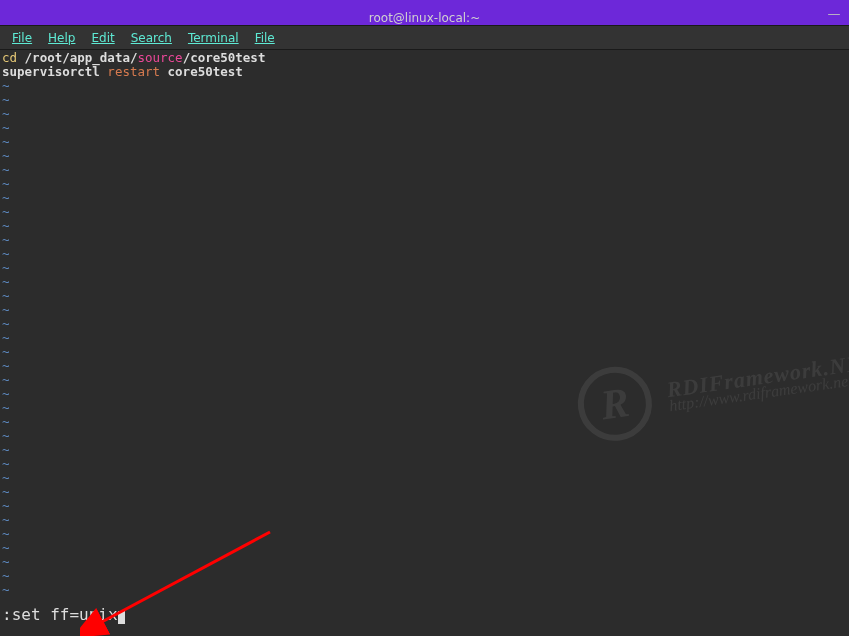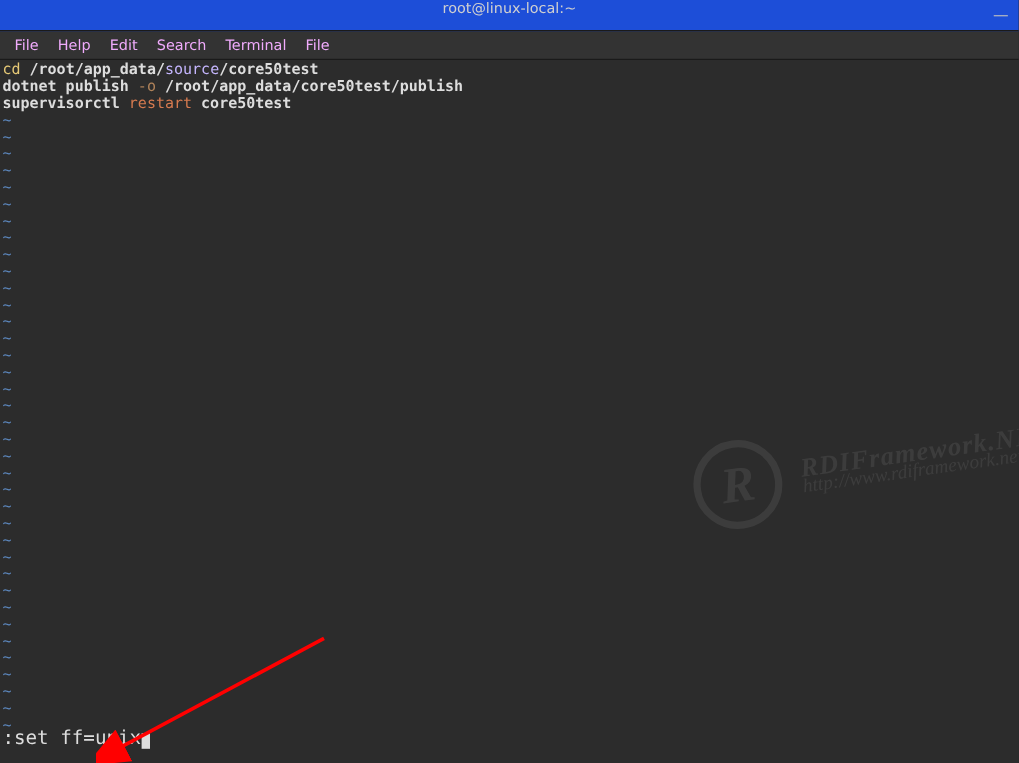--- a/index.html
+++ b/index.html
@@ -6,23 +6,23 @@
     body {
       width: 849px;
       height: 636px;
       background: #2c2c2c;
       font-family: "DejaVu Sans", "Liberation Sans", sans-serif;
       overflow: hidden;
       position: relative;
     }
     .titlebar {
       height: 26px;
-      background: #1d4ed8;
+      background: #6d28d9;
       display: flex;
-      align-items: flex-start;
+      align-items: flex-end;
       justify-content: center;
       position: relative;
       border-bottom: 1px solid #1a1a1a;
     }
     .titlebar-title {
       color: #d0d0d0;
       font-size: 12px;
       font-weight: 500;
     }
     .window-controls {
@@ -43,39 +43,40 @@
     }
     .menubar {
       height: 24px;
       background: #333333;
       display: flex;
       align-items: center;
       padding: 0 4px;
       border-bottom: 1px solid #1a1a1a;
     }
     .menu-item {
-      color: #f0abfc;
+      color: #5eead4;
       font-size: 12px;
       padding: 3px 8px;
       cursor: default;
+      text-decoration: underline;
     }
     .terminal-area {
       position: relative;
       width: 100%;
       height: calc(100% - 50px);
       background: #2c2c2c;
       font-family: "DejaVu Sans Mono", "Liberation Mono", monospace;
       font-size: 12.5px;
       line-height: 14px;
       color: #cccccc;
       padding: 1px 2px;
     }
     .term-line { white-space: pre; height: 14px; }
     .hl-cmd { color: #e6c976; margin-top: 26px; }
-    .hl-path1 { color: #c4b5fd; }
+    .hl-path1 { color: #ec4899; }
     .hl-white { color: #dddddd; font-weight: bold; }
     .hl-option { color: #b0835a; }
     .hl-action { color: #d67a4f; }
     .tilde { color: #5c87bd; }
     .command-line {
       position: absolute;
       left: 2px;
       bottom: 12px;
       color: #dddddd;
       white-space: pre;
@@ -143,21 +144,20 @@
   <span class="menu-item">Help</span>
   <span class="menu-item">Edit</span>
   <span class="menu-item">Search</span>
   <span class="menu-item">Terminal</span>
   <span class="menu-item">File</span>
 </div>
 
 <div class="terminal-area">
   <div id="editor-lines">
       <div class="term-line"><span class="hl-cmd">cd</span><span class="hl-white"> /root/app_data/</span><span class="hl-path1">source</span><span class="hl-white">/core50test</span></div>
-      <div class="term-line"><span class="hl-white">dotnet publish </span><span class="hl-option">-o</span><span class="hl-white"> /root/app_data/core50test/publish</span></div>
       <div class="term-line"><span class="hl-white">supervisorctl </span><span class="hl-action">restart</span><span class="hl-white"> core50test</span></div>
       <div class="term-line tilde">~</div>
       <div class="term-line tilde">~</div>
       <div class="term-line tilde">~</div>
       <div class="term-line tilde">~</div>
       <div class="term-line tilde">~</div>
       <div class="term-line tilde">~</div>
       <div class="term-line tilde">~</div>
       <div class="term-line tilde">~</div>
       <div class="term-line tilde">~</div>

